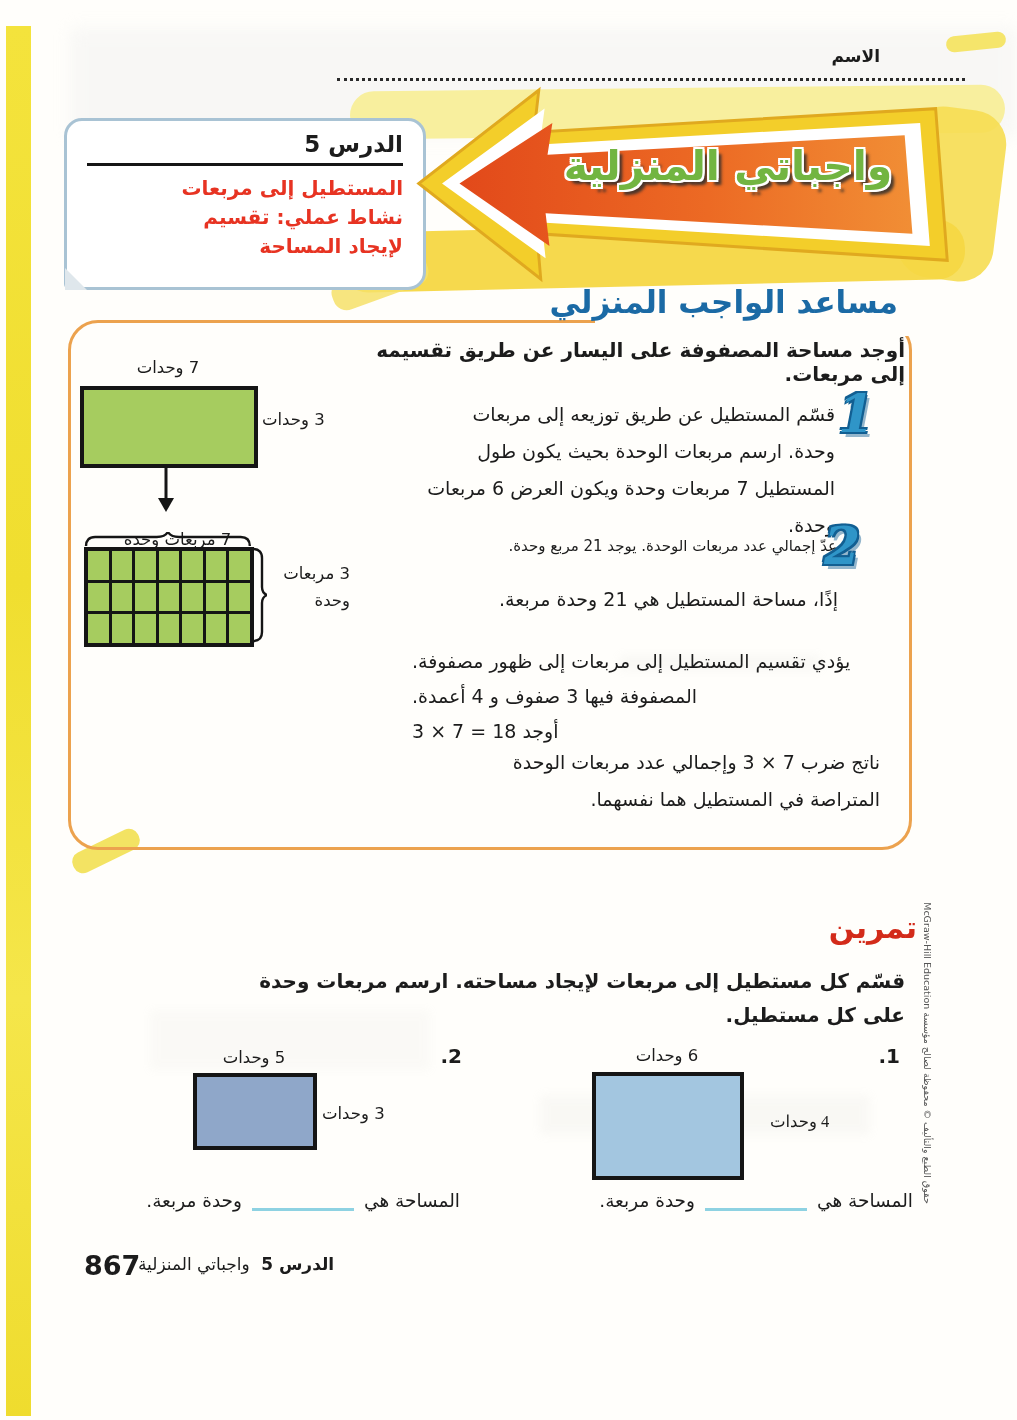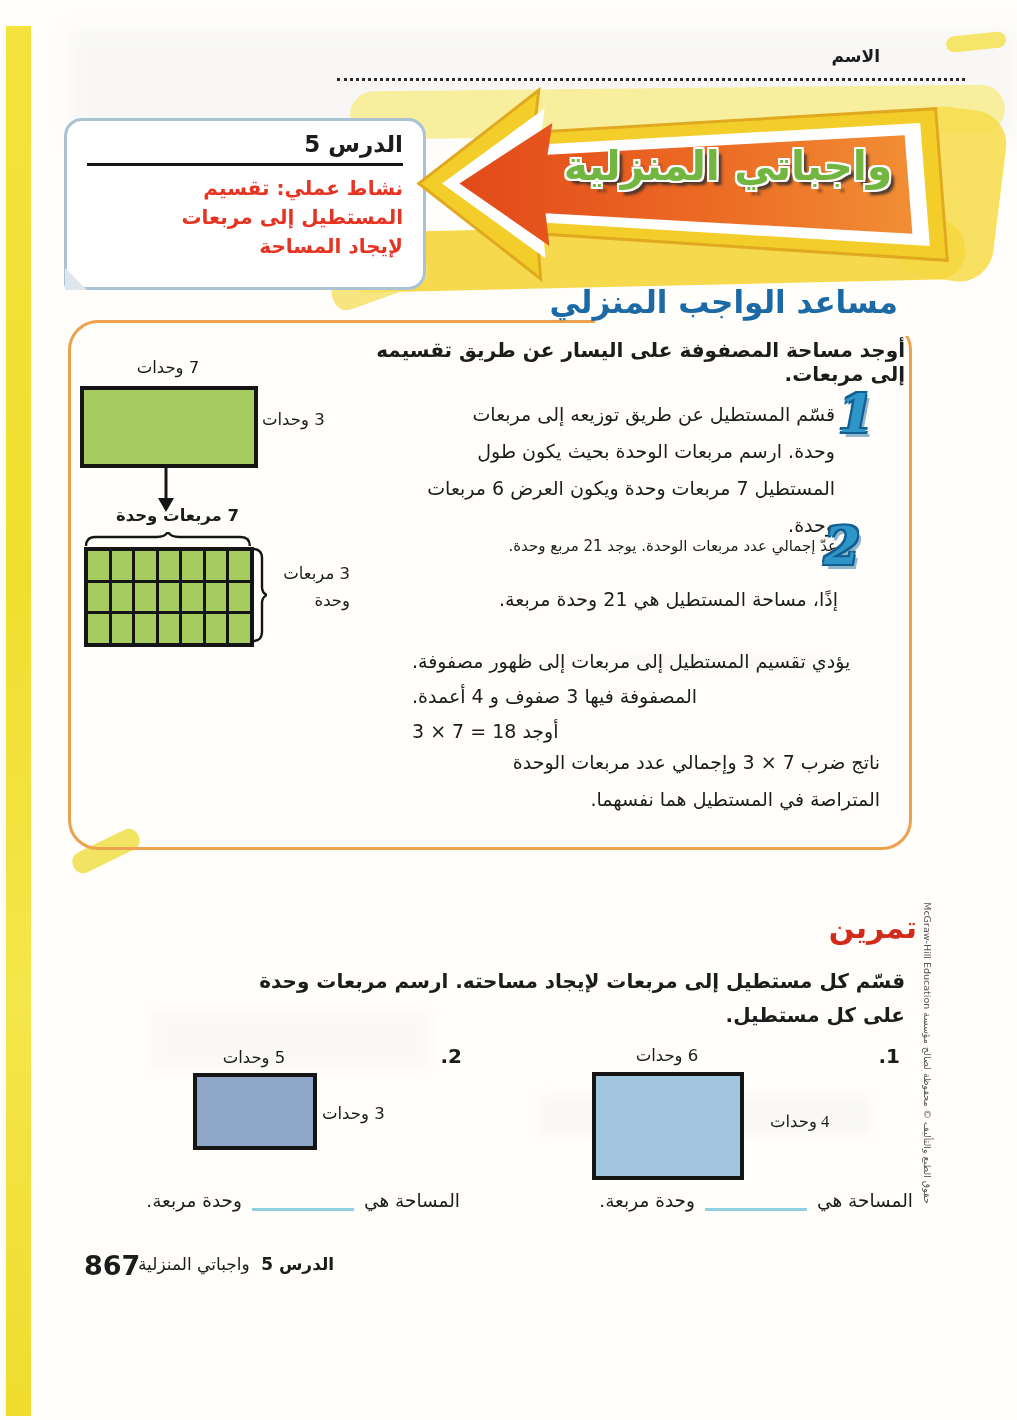--- a/index.html
+++ b/index.html
@@ -58,21 +58,21 @@
   .conclusion{right:179px;top:588px;text-align:right;font-size:19px;white-space:nowrap;z-index:4;}
   .para3{right:125px;top:644px;width:480px;text-align:left;font-size:19px;line-height:35px;z-index:4;}
   .para3 .indent{margin-right:185px;}
   .para4{right:137px;top:744px;width:460px;text-align:right;font-size:19px;line-height:37px;z-index:4;}
   
   .d-label{font-size:16.5px;z-index:4;}
   .d-top-label{left:80px;top:358px;width:176px;text-align:center;}
   .d-rect{left:80px;top:386px;width:170px;height:74px;border:4px solid #151515;z-index:4;}
   .d-side-label{left:262px;top:410px;}
   .d-arrow{left:156px;top:466px;width:20px;height:46px;z-index:4;}
-  .d-grid-label{left:90px;top:506px;width:175px;text-align:center;font-weight:bold;}
+  .d-grid-label{left:90px;top:530px;width:175px;text-align:center;}
   .d-brace-top{left:84px;top:531px;width:168px;height:14px;z-index:4;}
   .d-grid{left:84px;top:547px;width:162px;height:92px;display:grid;gap:3px;
     background:#151515;border:4px solid #151515;z-index:4;}
   .d-brace-right{left:253px;top:547px;width:14px;height:100px;z-index:4;}
   .d-grid-side{left:272px;top:560px;width:78px;text-align:right;line-height:27px;}
   
   .practice-heading{right:100px;top:910px;font-size:30px;font-weight:bold;color:#d32b1a;z-index:4;}
   .practice-instr{right:112px;top:964px;width:655px;text-align:right;font-weight:bold;font-size:20px;line-height:34px;z-index:4;}
   .ex-num{font-size:20px;font-weight:bold;z-index:4;}
   .ex1-num{right:117px;top:1044px;}
@@ -115,22 +115,22 @@
   <div class="abs yband y5"></div>
 
   <div class="abs ybar"></div>
 
   <div class="abs name-label">الاسم</div>
   <div class="abs name-line"></div>
 
   <div class="abs lesson-box">
     <div class="lesson-label">الدرس 5</div>
     <hr class="lesson-rule">
+    <div class="activity-line">المستطيل إلى مربعات</div>
     <div class="activity-line">نشاط عملي: تقسيم</div>
-    <div class="activity-line">المستطيل إلى مربعات</div>
     <div class="activity-line">لإيجاد المساحة</div>
     <div class="abs dogear"></div>
   </div>
 
   <div class="abs banner">
     <svg viewBox="0 0 560 195" preserveAspectRatio="none">
       <defs>
         <linearGradient id="og" x1="0" y1="0" x2="1" y2="0">
           <stop offset="0" stop-color="#e2491a"></stop>
             <stop offset="0.55" stop-color="#ec6a24"></stop>

